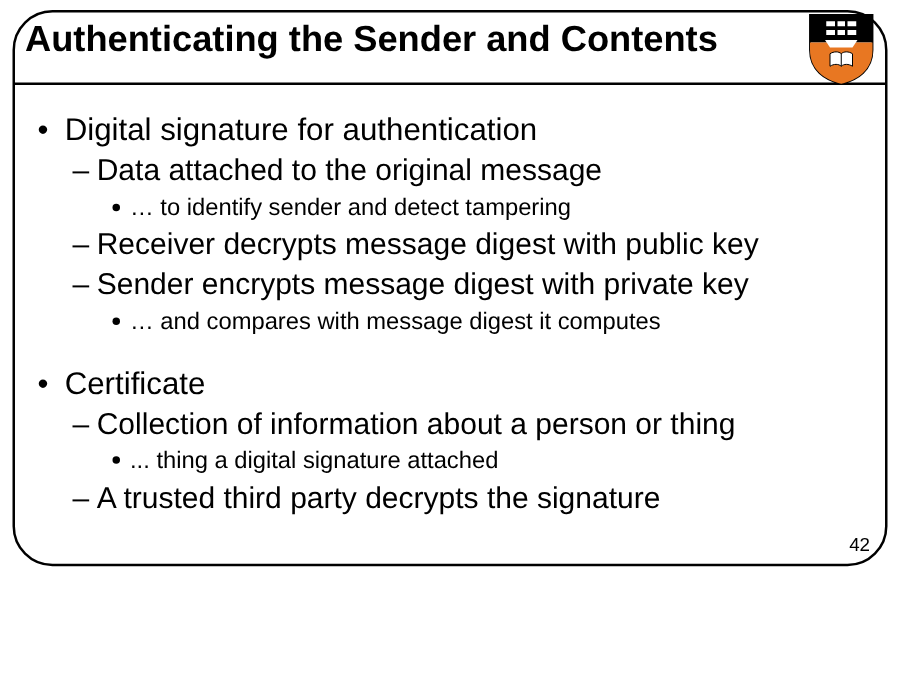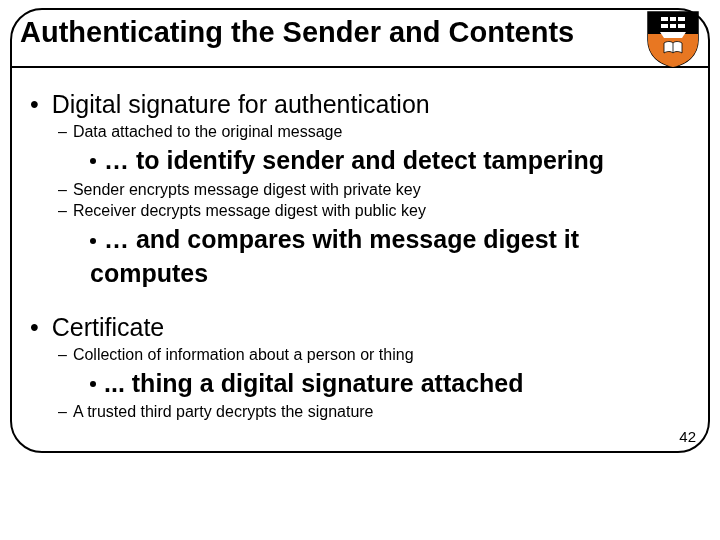--- a/index.html
+++ b/index.html
@@ -59,32 +59,31 @@
     color: #000;
   }
   .l1 {
     font-size: 25px;
     line-height: 1.28;
     margin-top: 6px;
   }
   .l1 .bullet { color: #000; margin-right: 6px; }
   .l1 .txt { color: #000; }
   .l2 {
-    font-size: 16px;
+    font-size: 24px;
     line-height: 1.24;
     margin-left: 28px;
     margin-top: 2px;
   }
   .l2 .dash { margin-right: 6px; }
   .l3 {
-    font-size: 25px;
+    font-size: 19px;
     line-height: 1.35;
     margin-left: 60px;
     margin-top: 2px;
-    font-weight: bold;
   }
   .l3 .dot {
     display: inline-block;
     width: 6px; height: 6px;
     background: #000;
     border-radius: 50%;
     vertical-align: middle;
     margin-right: 8px;
     margin-top: -2px;
   }
@@ -130,24 +129,24 @@
     </div>
 
     <div class="l2">
       <span class="dash">–</span><span>Data attached to the original message</span>
     </div>
     <div class="l3">
       <span class="dot"></span><span>… to identify sender and detect tampering</span>
     </div>
 
     <div class="l2">
-      <span class="dash">–</span><span>Sender encrypts message digest with private key</span>
+      <span class="dash">–</span><span>Receiver decrypts message digest with public key</span>
     </div>
     <div class="l2">
-      <span class="dash">–</span><span>Receiver decrypts message digest with public key</span>
+      <span class="dash">–</span><span>Sender encrypts message digest with private key</span>
     </div>
     <div class="l3">
       <span class="dot"></span><span>… and compares with message digest it computes</span>
     </div>
 
     <div class="gap"></div>
 
     <div class="l1">
       <span class="bullet">•</span>
       <span class="txt">Certificate</span>

